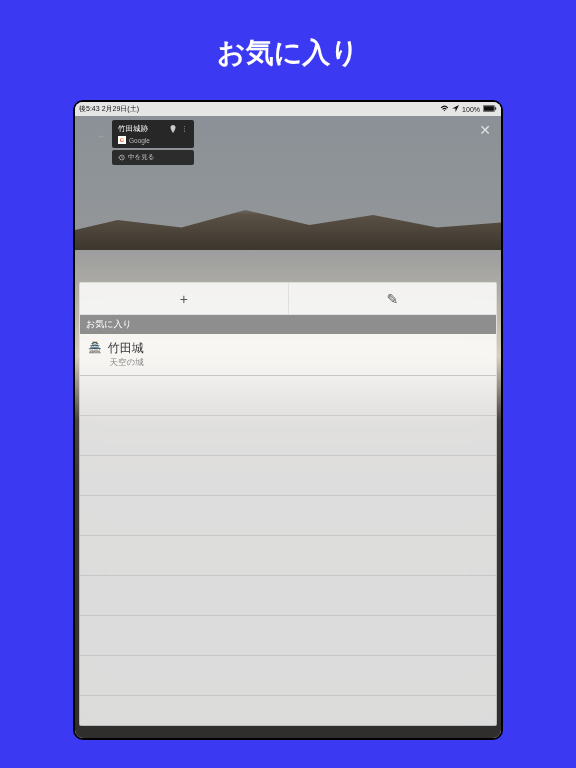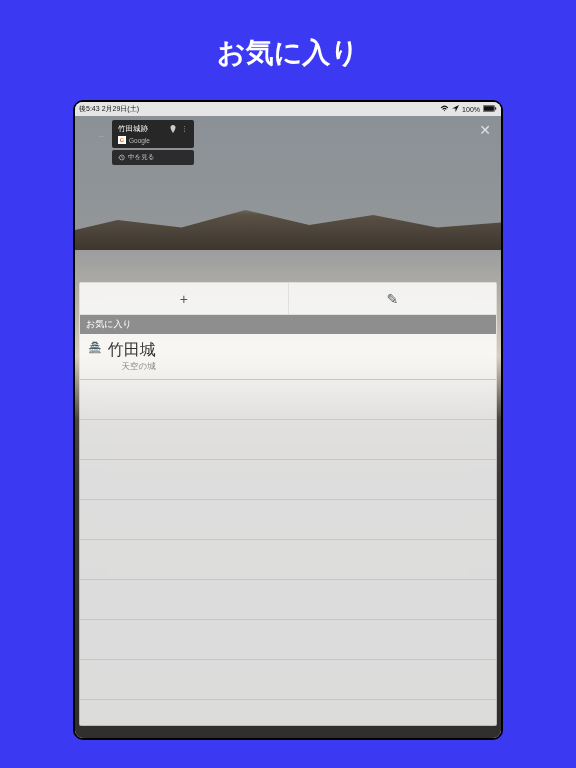--- a/index.html
+++ b/index.html
@@ -163,21 +163,21 @@
   .row {
     display: flex;
     align-items: flex-start;
     gap: 6px;
     padding: 6px 8px;
     border-bottom: 0.5px solid rgba(160,160,160,0.5);
     cursor: pointer;
   }
   .row .emoji { font-size: 11px; line-height: 14px; }
   .row .texts { display: flex; flex-direction: column; }
-  .row .title { color: #333; font-size: 16px; }
+  .row .title { color: #333; font-size: 12px; }
   .row .subtitle { color: #888; font-size: 8.5px; text-align: right; }
   .empty-row { height: 40px; border-bottom: 0.5px solid rgba(160,160,160,0.35); }
 
   .bottom-bar {
     position: absolute;
     left: 0; right: 0; bottom: 2px;
     height: 8px;
     z-index: 60;
     display: flex; justify-content: flex-end; align-items: center;
     padding: 0 4px;

